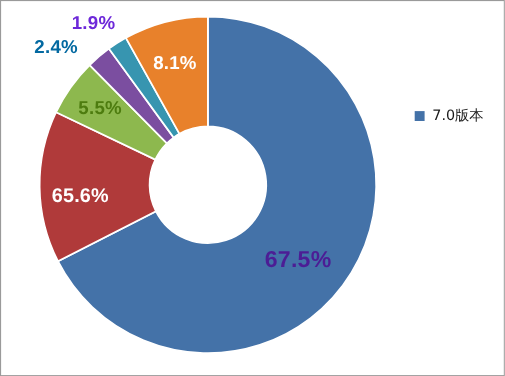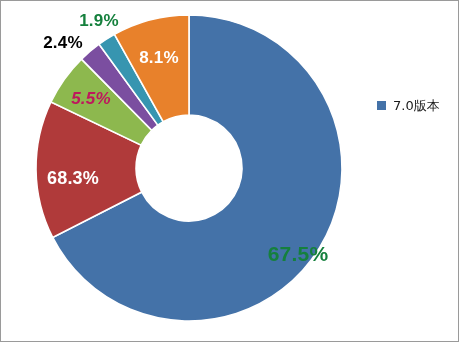--- a/index.html
+++ b/index.html
@@ -92,25 +92,25 @@
       <g id="slice-group">
           <path d="M 188 14 A 153 153 0 1 1 51.67600179917969 236.46054646015062 L 140.7766542180165 191.06149648619595 A 53 53 0 1 0 188 114 Z" fill="#4472a8" stroke="#ffffff" stroke-width="1.6"></path>
           <path d="M 51.67600179917969 236.46054646015062 A 153 153 0 0 1 49.973504216664935 100.98722501081333 L 140.18690015348523 144.1328295789092 A 53 53 0 0 0 140.7766542180165 191.06149648619595 Z" fill="#b03a3a" stroke="#ffffff" stroke-width="1.6"></path>
           <path d="M 49.973504216664935 100.98722501081333 A 153 153 0 0 1 80.49455462077606 58.13504138697935 L 150.75955160066098 129.2886091079079 A 53 53 0 0 0 140.18690015348523 144.1328295789092 Z" fill="#8db84e" stroke="#ffffff" stroke-width="1.6"></path>
           <path d="M 80.49455462077606 58.13504138697935 A 153 153 0 0 1 98.06885639925159 43.22039986063305 L 156.8473816284989 124.1220992981278 A 53 53 0 0 0 150.75955160066098 129.2886091079079 Z" fill="#7b4ea0" stroke="#ffffff" stroke-width="1.6"></path>
           <path d="M 98.06885639925159 43.22039986063305 A 153 153 0 0 1 113.4507307640241 33.39084441408224 L 162.17574333655736 120.71708989507425 A 53 53 0 0 0 156.8473816284989 124.1220992981278 Z" fill="#3795b0" stroke="#ffffff" stroke-width="1.6"></path>
           <path d="M 113.4507307640241 33.39084441408224 A 153 153 0 0 1 187.99999999999997 14 L 188 114 A 53 53 0 0 0 162.17574333655736 120.71708989507425 Z" fill="#e8812b" stroke="#ffffff" stroke-width="1.6"></path>
         </g>
     </svg>
     <div id="label-layer">
-        <div class="data-label inside" style="left: 297px; top: 236px; font-size: 21px; color: #15803d; margin-top: 17px;">67.5%</div>
-        <div class="data-label inside" style="left: 72px; top: 177px; font-size: 18px; color: rgb(255, 255, 255);">68.3%</div>
-        <div class="data-label inside" style="left: 90px; top: 98px; font-size: 17px; color: #be185d; font-style: italic;">5.5%</div>
-        <div class="data-label outside" style="left: 62px; top: 42px; font-size: 17px; color: #000000;">2.4%</div>
-        <div class="data-label outside" style="left: 98px; top: 20px; font-size: 17px; color: #15803d;">1.9%</div>
+        <div class="data-label inside" style="left: 270px; top: 236px; font-size: 21px; color: #4c1d95;">67.5%</div>
+        <div class="data-label inside" style="left: 72px; top: 177px; font-size: 18px; color: rgb(255, 255, 255);">65.6%</div>
+        <div class="data-label inside" style="left: 90px; top: 98px; font-size: 17px; color: #4d7c0f;">5.5%</div>
+        <div class="data-label outside" style="left: 50px; top: 42px; font-size: 17px; color: #0369a1;">2.4%</div>
+        <div class="data-label outside" style="left: 84px; top: 20px; font-size: 17px; color: #6d28d9;">1.9%</div>
         <div class="data-label inside" style="left: 158px; top: 57px; font-size: 17px; color: rgb(255, 255, 255);">8.1%</div>
       </div>
   </div>
 
   <div id="legend">
       <div class="legend-item">
         <span class="legend-swatch" style="background: rgb(68, 114, 168);"></span>
         <span class="legend-label">7.0版本</span>
       </div>
     </div>

